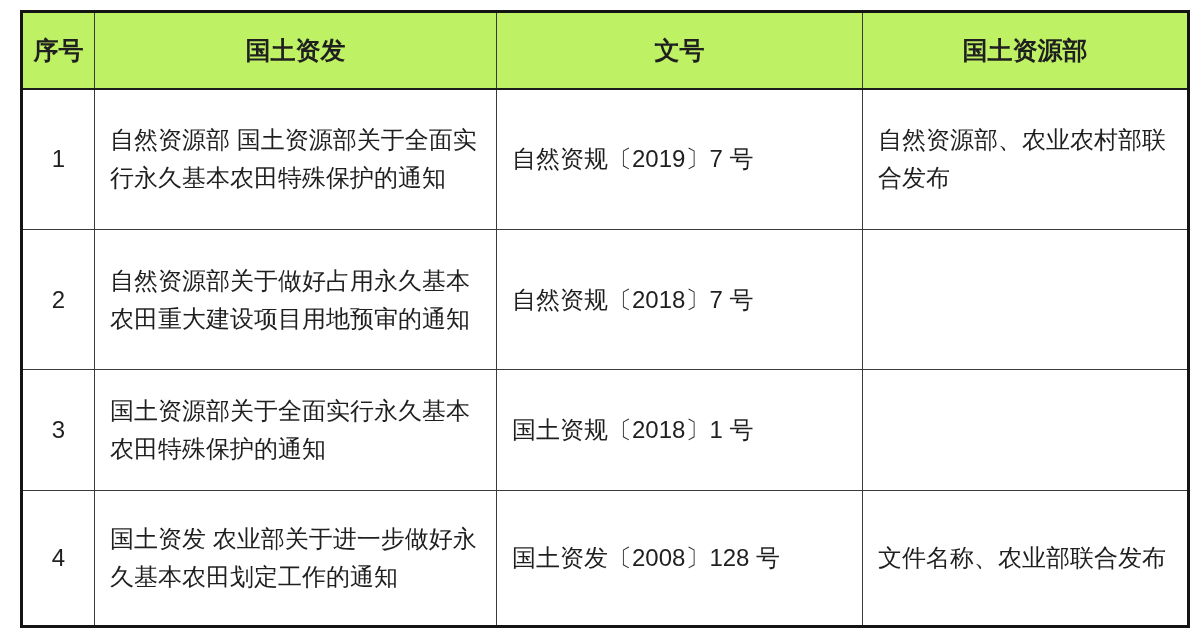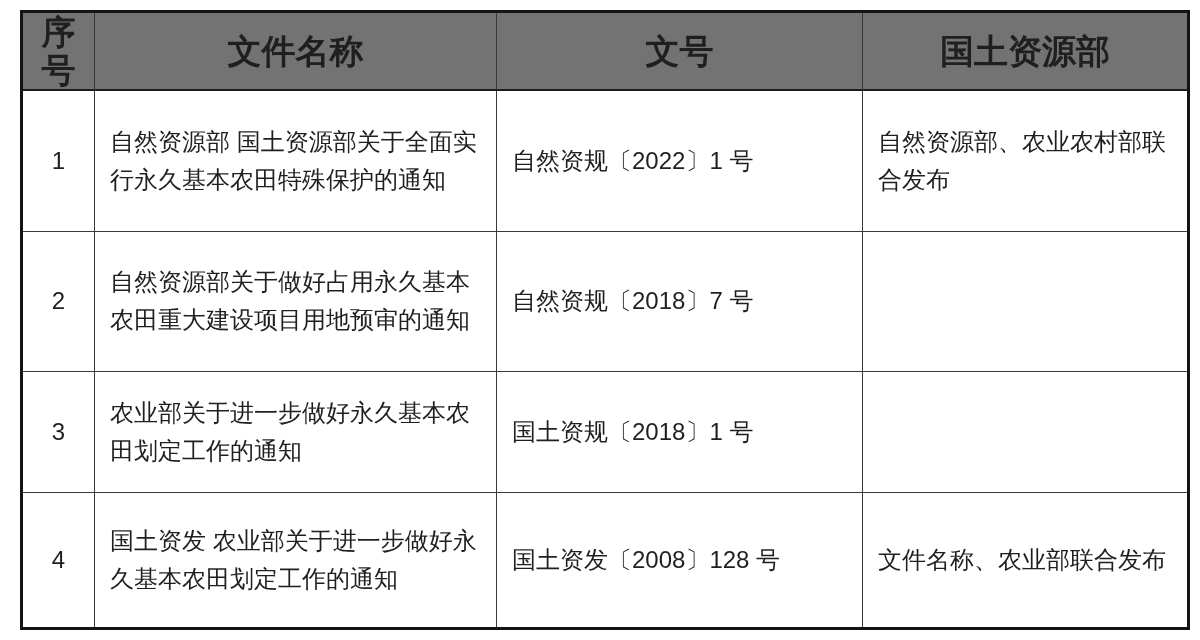--- a/index.html
+++ b/index.html
@@ -27,23 +27,23 @@
   .doc-table th, .doc-table td {
     border: 1.5px solid #3a3a3a;
     vertical-align: middle;
     box-sizing: border-box;
     padding: 0 15px;
     font-size: 24px;
     line-height: 38px;
     word-break: break-all;
   }
   .doc-table thead th {
-    background: #737373;
+    background: #bef264;
     font-weight: bold;
-    font-size: 34px;
+    font-size: 25px;
     text-align: center;
     border-bottom: 2px solid #1c1c1c;
     padding: 0 6px;
   }
   .doc-table td.cell-index {
     text-align: center;
     padding: 0 4px;
   }
   tr.row-header { height: 77px; }
   tr.row-1 { height: 141px; }
@@ -57,41 +57,41 @@
 <table class="doc-table">
   <colgroup>
     <col class="c-index">
     <col class="c-name">
     <col class="c-number">
     <col class="c-joint">
   </colgroup>
   <thead>
     <tr class="row-header">
       <th>序号</th>
-      <th>文件名称</th>
+      <th>国土资发</th>
       <th>文号</th>
       <th>国土资源部</th>
     </tr>
   </thead>
   <tbody>
     <tr class="row-1">
       <td class="cell-index">1</td>
       <td>自然资源部 国土资源部关于全面实行永久基本农田特殊保护的通知</td>
-      <td>自然资规〔2022〕1 号</td>
+      <td>自然资规〔2019〕7 号</td>
       <td>自然资源部、农业农村部联合发布</td>
     </tr>
     <tr class="row-2">
       <td class="cell-index">2</td>
       <td>自然资源部关于做好占用永久基本农田重大建设项目用地预审的通知</td>
       <td>自然资规〔2018〕7 号</td>
       <td></td>
     </tr>
     <tr class="row-3">
       <td class="cell-index">3</td>
-      <td>农业部关于进一步做好永久基本农田划定工作的通知</td>
+      <td>国土资源部关于全面实行永久基本农田特殊保护的通知</td>
       <td>国土资规〔2018〕1 号</td>
       <td></td>
     </tr>
     <tr class="row-4">
       <td class="cell-index">4</td>
       <td>国土资发 农业部关于进一步做好永久基本农田划定工作的通知</td>
       <td>国土资发〔2008〕128 号</td>
       <td>文件名称、农业部联合发布</td>
     </tr>
   </tbody>

